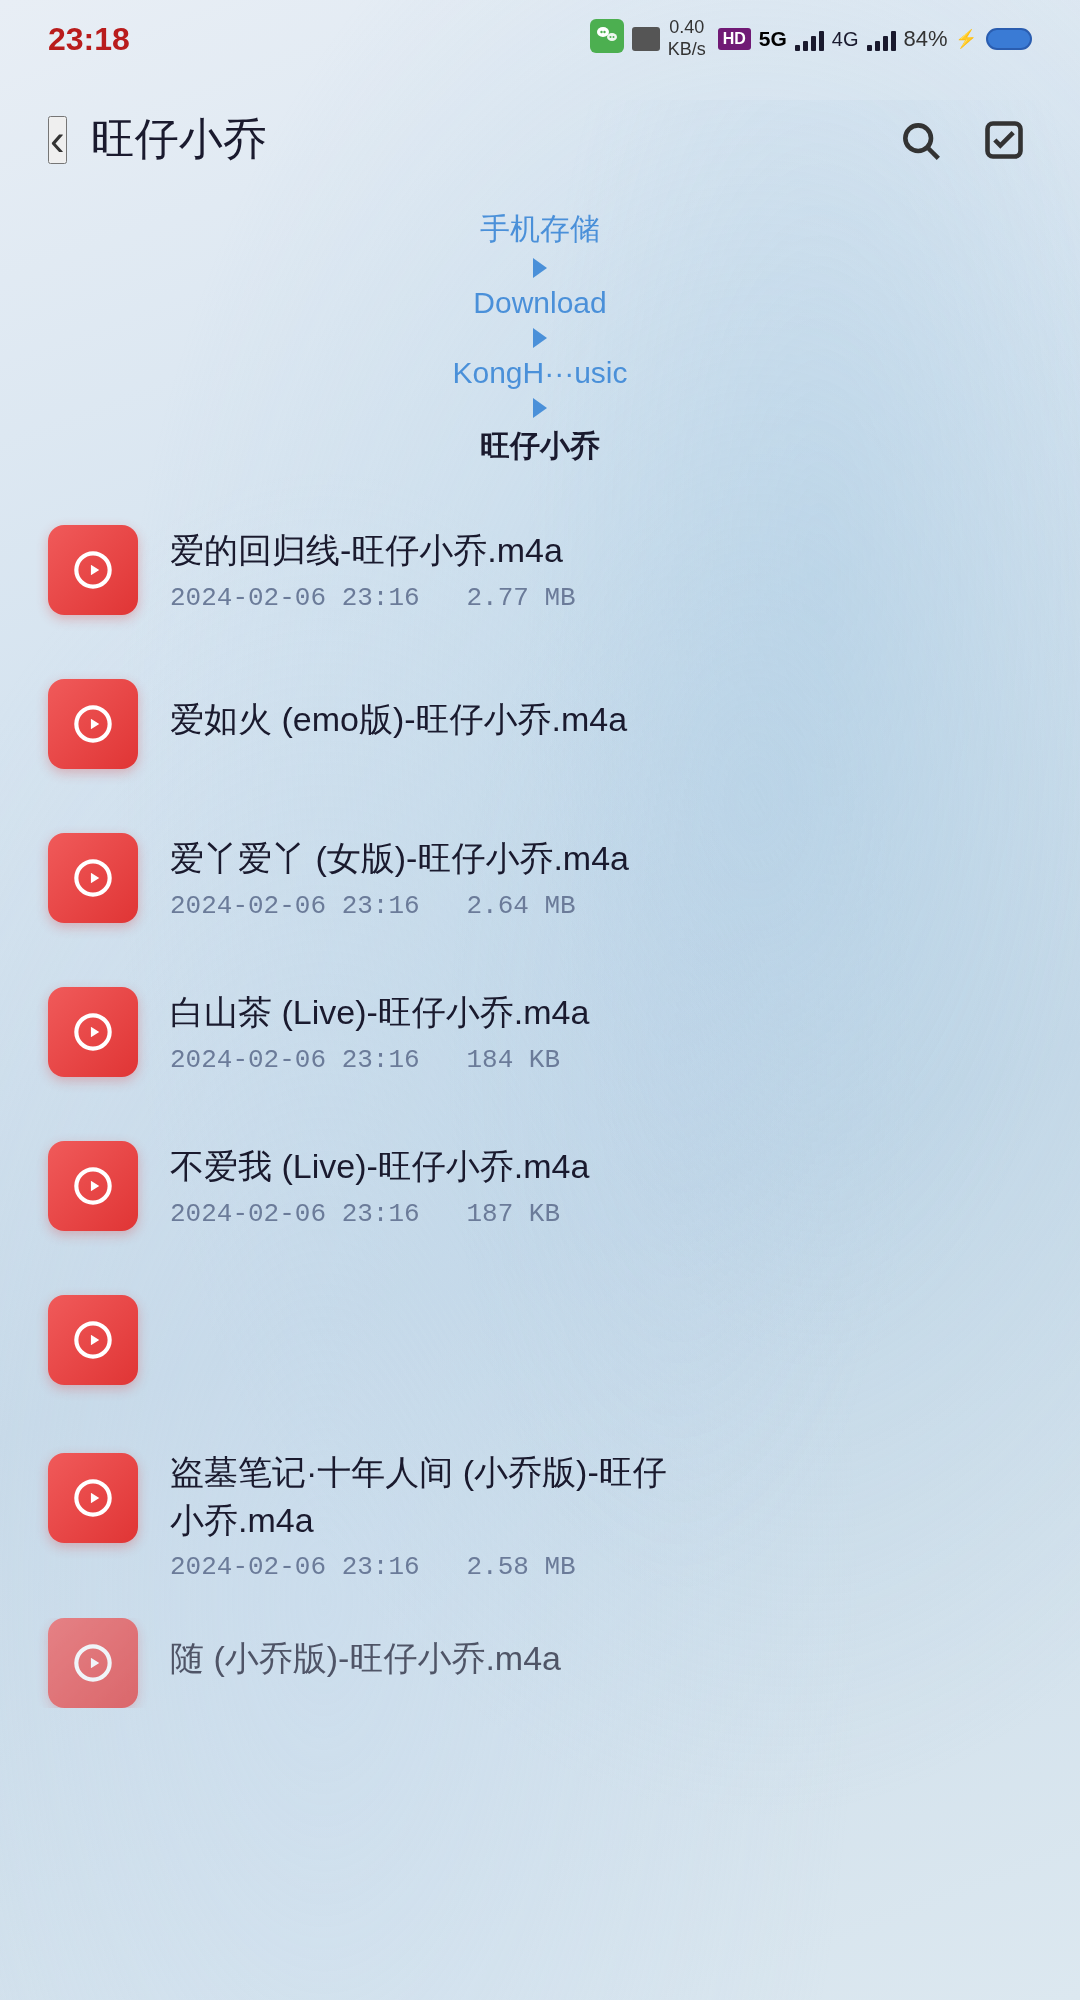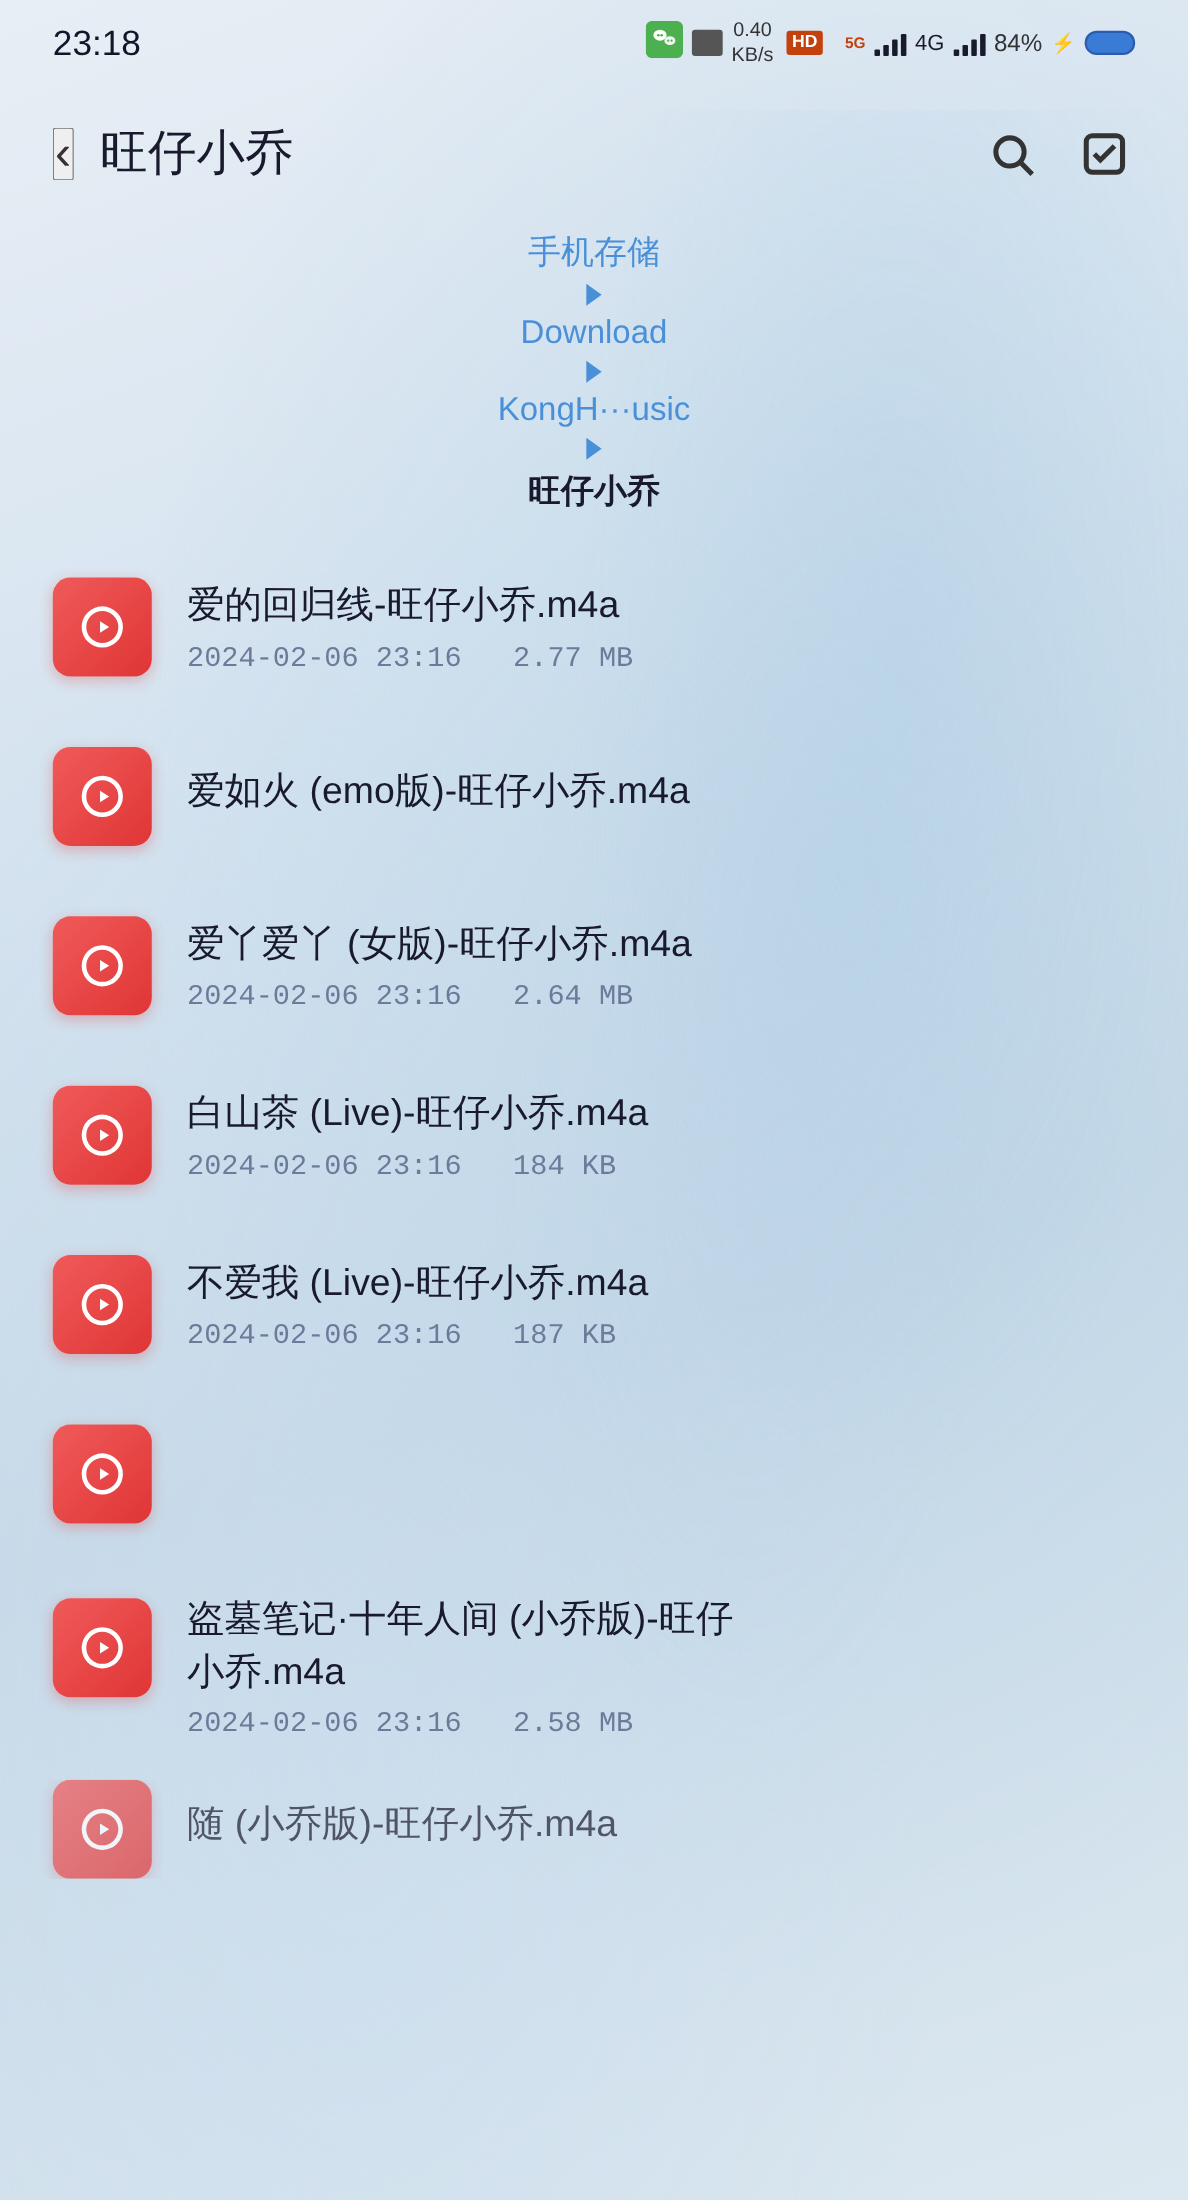--- a/index.html
+++ b/index.html
@@ -49,22 +49,22 @@
     .status-bar {
       display: flex;
       justify-content: space-between;
       align-items: center;
       padding: 18px 48px 10px 48px;
       height: 70px;
     }
 
     .status-time {
       font-size: 32px;
-      font-weight: 400;
-      color: #0f172a;
+      font-weight: 700;
+      color: #b91c1c;
     }
 
     .signal-bars {
       display: flex;
       align-items: flex-end;
       gap: 3px;
       height: 24px;
     }
 
     .signal-bar {
@@ -202,33 +202,32 @@
       font-family: Liberation Mono, monospace;
     }
 
     .status-icons-group {
       display: flex;
       align-items: center;
       gap: 8px;
     }
 
     .hd-badge {
-      background: #c2410c;
+      background: #701a75;
       color: white;
       font-size: 16px;
       font-weight: bold;
       padding: 2px 5px;
       border-radius: 3px;
     }
 
     .network-5g {
-      font-size: 14px;
+      font-size: 21px;
       font-weight: bold;
-      color: #c2410c;
-      margin-left: 12px;
+      color: #000000;
     }
 
     .network-4g {
       font-size: 20px;
       font-weight: normal;
       color: #1a1a2e;
     }
 
     .battery-lightning {
       font-size: 18px;

